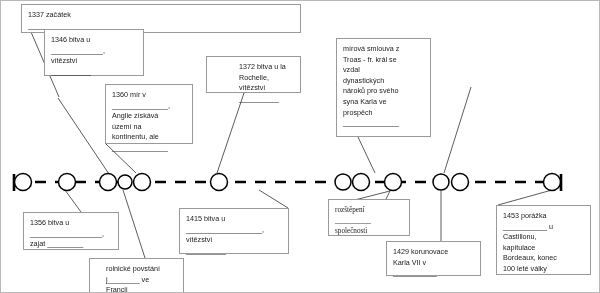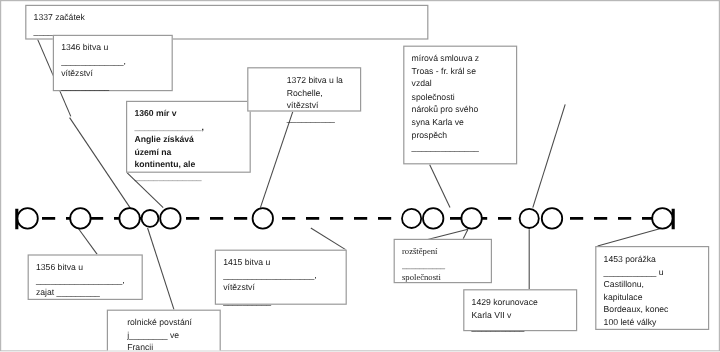--- a/index.html
+++ b/index.html
@@ -78,43 +78,43 @@
       <circle cx="218" cy="181" r="8.5"></circle>
       <circle cx="342" cy="181" r="8"></circle>
       <circle cx="360" cy="181" r="8.5"></circle>
       <circle cx="392" cy="181" r="8.5"></circle>
       <circle cx="440" cy="181" r="8"></circle>
       <circle cx="459" cy="181" r="8.5"></circle>
       <circle cx="551" cy="181" r="8.5"></circle>
     </g>
   </svg>
 
-  <div class="note" style="left:20px; top:3px; width:336px; height:29px;">1337 začátek
+  <div class="note" style="left:20px; top:3px; width:280px; height:29px;">1337 začátek
 ______________________</div>
 
   <div class="note" style="left:43px; top:28px; width:100px; height:47px;">1346 bitva u
 _____________,
 vítězství
 __________</div>
 
-  <div class="note" style="left:104px; top:83px; width:104px; height:60px;font-weight:bold;">1360 mír v
+  <div class="note" style="left:104px; top:83px; width:88px; height:60px;">1360 mír v
 ______________,
 Anglie získává
 území na
 kontinentu, ale
 ______________</div>
 
   <div class="note" style="left:205px; top:55px; width:95px; height:37px;padding-left:32px;">1372 bitva u la
 Rochelle, vítězství
 __________</div>
 
   <div class="note" style="left:335px; top:37px; width:95px; height:99px;">mírová smlouva z
 Troas - fr. král se
 vzdal
-společnosti
+dynastických
 nároků pro svého
 syna Karla ve
 prospěch
 ______________</div>
 
 
   <div class="note" style="left:22px; top:211px; width:96px; height:38px;">1356 bitva u
 __________________,
 zajat _________</div>
 

